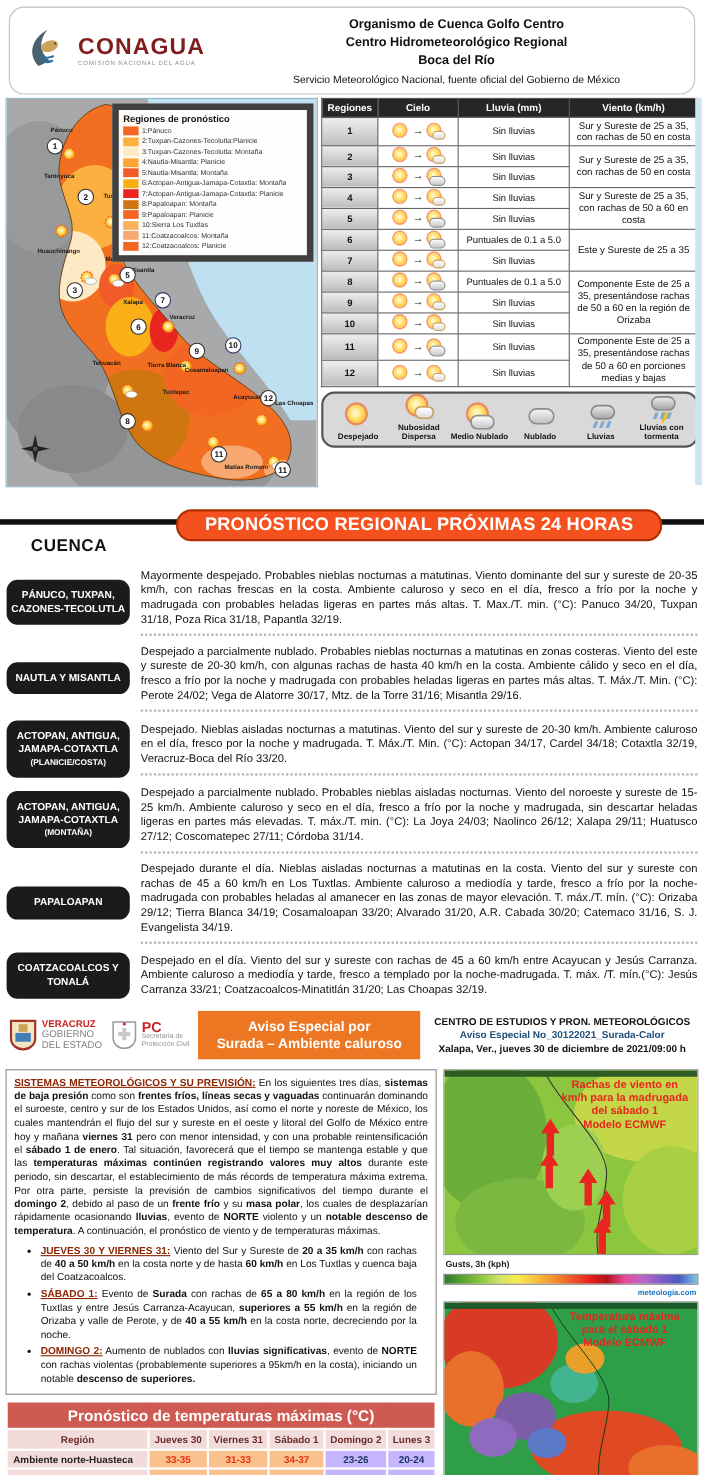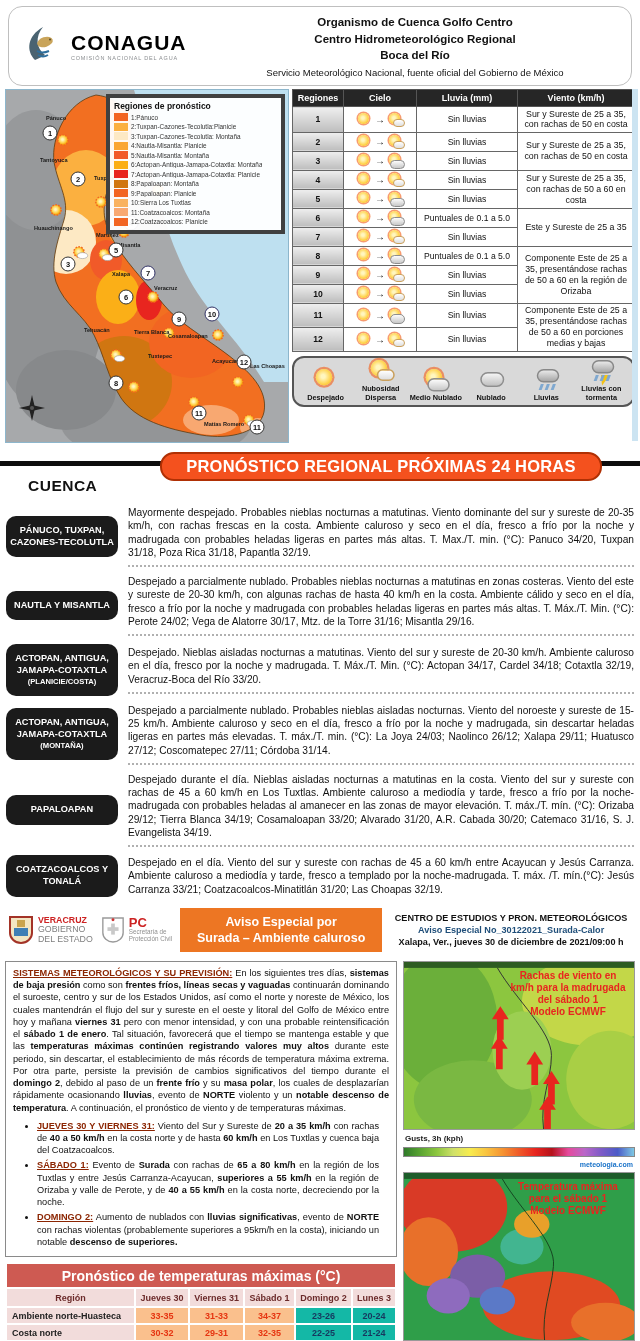--- a/index.html
+++ b/index.html
@@ -2,34 +2,34 @@
 <html><head>
 <meta charset="utf-8">
 <style>
   html,body{margin:0;padding:0;background:#fff}
   body{width:640px;font-family:"Liberation Sans",sans-serif;color:#111}
   .page{width:640px;position:relative}
 
   
   .hdr{margin:6px 8px 2px;border:1.5px solid #bfbfbf;border-radius:14px;display:flex;align-items:center;padding:6px 14px;height:66px}
   .logo{display:flex;align-items:center;gap:6px;width:190px}
-  .logo-name{font-size:21px;font-weight:bold;color:#000000;letter-spacing:1px}
+  .logo-name{font-size:21px;font-weight:bold;color:#7f1d1d;letter-spacing:1px}
   .logo-tag{font-size:5.5px;color:#8a8d90;letter-spacing:.8px}
   .hdr-center{flex:1;text-align:center}
   .h1{font-size:11.5px;font-weight:bold;line-height:1.45}
   .h2{font-size:9.5px;margin-top:3px}
 
   
   .toprow{position:relative;display:flex;margin:3px 5px 0;gap:3px}
   .bluestrip{position:absolute;right:-3px;top:0;width:6px;height:352px;background:#cce4f2}
   .mapwrap{position:relative;width:282px;height:352px;border:1px solid #8db6cc;flex:0 0 auto;overflow:hidden}
   .mapsvg{display:block;width:282px;height:352px}
   .city{font-size:5.6px;fill:#1a1a1a;font-weight:bold}
   .mnum{font-size:7.5px;font-weight:bold;fill:#111}
-  .legendbox{position:absolute;right:3px;top:4px;width:163px;background:rgba(255,255,255,.95);border:4px solid #404040;padding:3px 4px}
+  .legendbox{position:absolute;right:3px;top:4px;width:163px;background:rgba(255,255,255,.95);border:6px solid #404040;padding:3px 4px}
   .lg-title{font-size:8.5px;font-weight:bold;margin-bottom:2px}
   .lg-row{display:flex;align-items:center;gap:3px;margin:1.5px 0}
   .lg-sw{width:14px;height:8px;flex:0 0 auto}
   .lg-lb{font-size:6.4px;color:#333;white-space:nowrap;overflow:hidden}
 
   .tablewrap{flex:1;display:flex;flex-direction:column;justify-content:space-between;height:256px}
   table.rt{border-collapse:collapse;width:100%;font-size:8.6px}
   .rt th{background:#262626;color:#fff;font-size:9px;padding:3px 2px;border:1px solid #555}
   .rt td{border:1px solid #666;text-align:center;padding:1.5px 3px;background:#fff}
   .rt td.rnum{background:linear-gradient(#efefef,#bdbdbd);font-weight:bold;width:44px}
@@ -47,21 +47,21 @@
   .wicon.rain::before,.wicon.storm::before{content:"";position:absolute;width:13px;height:7px;left:2px;top:1px;background:linear-gradient(#e8e8e8,#a8a8a8);border:1px solid #888;border-radius:6px}
   .wicon.rain::after,.wicon.storm::after{content:"";position:absolute;left:4px;bottom:0;width:2px;height:4px;background:#7FA8D0;box-shadow:4px 0 #7FA8D0,8px 0 #7FA8D0;transform:skewX(-20deg)}
   .bolt{position:absolute;left:7px;bottom:-3px;width:0;height:0;border-left:3px solid transparent;border-right:3px solid transparent;border-top:7px solid #F2C218;transform:skewX(-18deg)}
 
   .iconlegend{border:2px solid #555;border-radius:12px;background:#d9d9d9;display:flex;justify-content:space-around;align-items:flex-end;padding:5px 4px 3px;margin-top:4px}
   .il-item{width:54px;text-align:center}
   .il-item .wicon{transform:scale(1.5);transform-origin:center 60%;margin-bottom:4px}
   .il-lb{font-size:7.3px;font-weight:bold;line-height:1.15;margin-top:3px}
 
   
-  .bannerrow{position:relative;height:50px;margin-top:9px}
+  .bannerrow{position:relative;height:50px;margin-top:20px}
   .bbar{position:absolute;top:9px;height:5px;background:#0d0d0d}
   .bbar.l{left:0;width:300px}
   .bbar.r{right:0;width:42px}
   .banner{position:absolute;left:160px;top:0;width:438px;height:25px;background:#F4511E;border:2px solid #B03004;border-radius:14px;color:#fff;font-weight:bold;font-size:16.5px;display:flex;align-items:center;justify-content:center;letter-spacing:.2px}
   .cuenca{position:absolute;left:28px;top:25px;font-size:15.5px;font-weight:bold;letter-spacing:.5px}
 
   
   .sections{margin:0 6px}
   .fsec{display:flex;gap:10px;align-items:center;padding:4px 0}
   .fsec-label{flex:0 0 106px;background:#1b1b1b;color:#fff;font-weight:bold;font-size:9.2px;text-align:center;border-radius:10px;padding:9px 3px;line-height:1.3}
@@ -90,21 +90,21 @@
   .sistemas .ttl,.sbl{font-weight:bold;text-decoration:underline;color:#8B2502}
   .sbullets{margin:6px 10px 0;padding-left:14px}
   .sbullets li{margin-bottom:3px}
 
   table.tt{border-collapse:collapse;width:100%;font-size:9px;border:1px solid #c8c8c8}
   .tt .ttl{background:#CE5A52;color:#fff;font-weight:bold;font-size:14px;text-align:center;padding:3.5px;border:2px solid #fff}
   .tt th{background:#F2DCDB;color:#6b2a2a;font-weight:bold;padding:3.5px 2px;border:2px solid #fff}
   .tt td{border:2px solid #fff;text-align:center;font-weight:bold;padding:2.5px 2px}
   .tt td.reg{background:#F2DCDB;text-align:left;padding-left:5px;color:#222}
   .tt td.warm{background:#FAC08D;color:#E53411}
-  .tt td.cold{background:#14b8a6;color:#17375E}
+  .tt td.cold{background:#c4b5fd;color:#17375E}
 
   .mimg{position:relative;border:1px solid #999}
   .mimg svg{display:block;width:100%;height:auto}
   .mtitle{position:absolute;right:5px;top:8px;width:122px;text-align:center;color:#E8251F;font-weight:bold;font-size:10px;line-height:1.2}
   .caprow{display:flex;justify-content:space-between;align-items:center;font-size:8px;font-weight:bold;padding:1px 2px;color:#222}
   .gradbar{height:8px;border:1px solid #888}
   .g1{background:linear-gradient(90deg,#2f7a2a,#5aa432,#8CC63F,#cfe069,#f7ec4f,#f9c440,#f59331,#ef5a28,#e8251f,#b5121b,#e54a9c,#b967c9,#7e5bc7,#4b5bc7,#7ec8e3)}
   .brandrow{display:flex;justify-content:flex-end;font-size:7px;padding:1px 2px}
   .brand{color:#1a73c9;font-weight:bold}
 </style>

